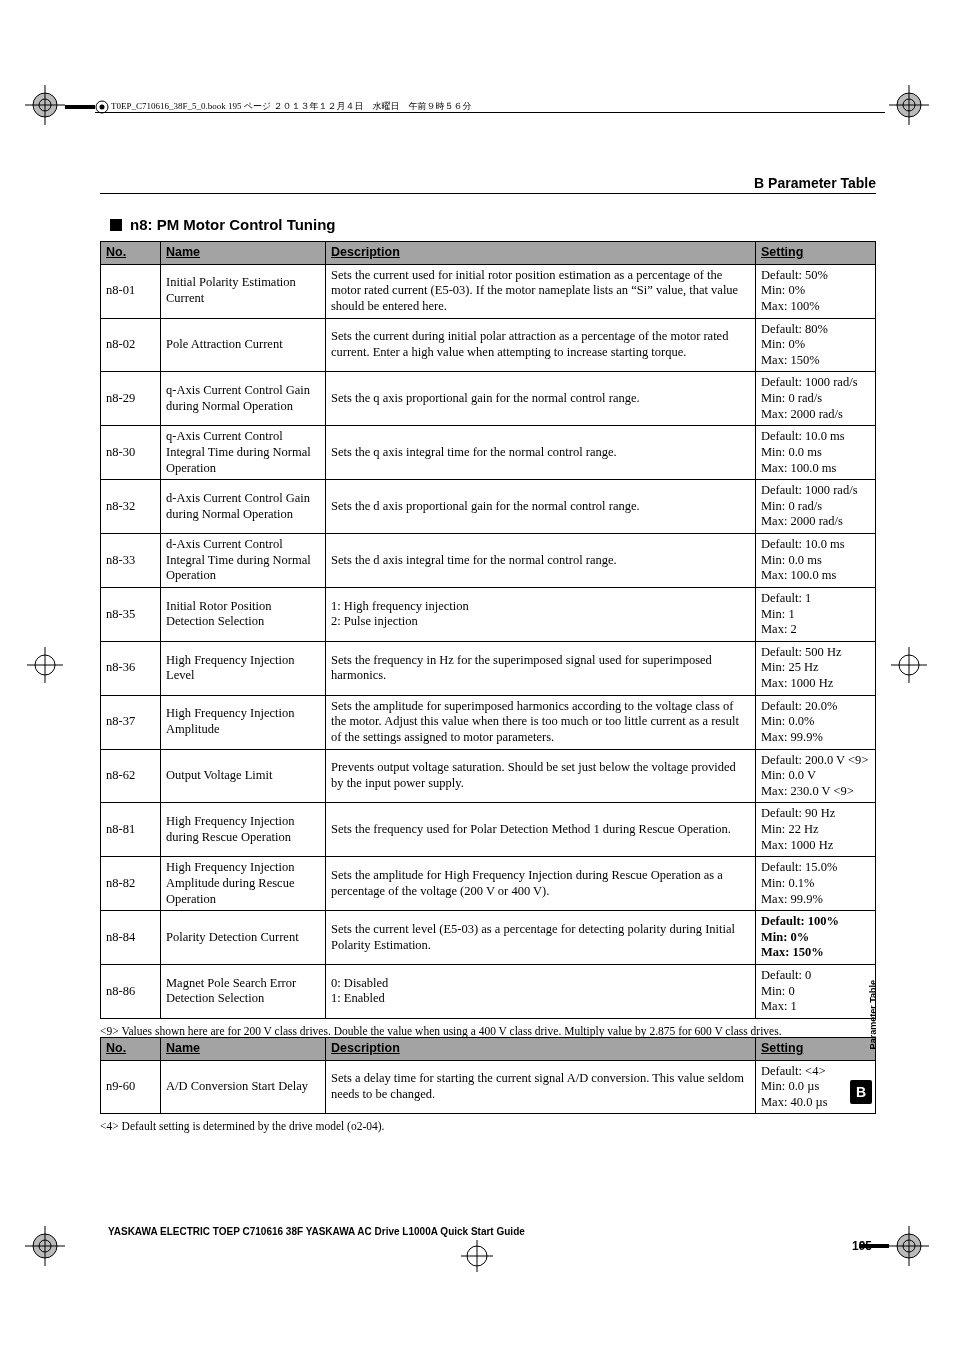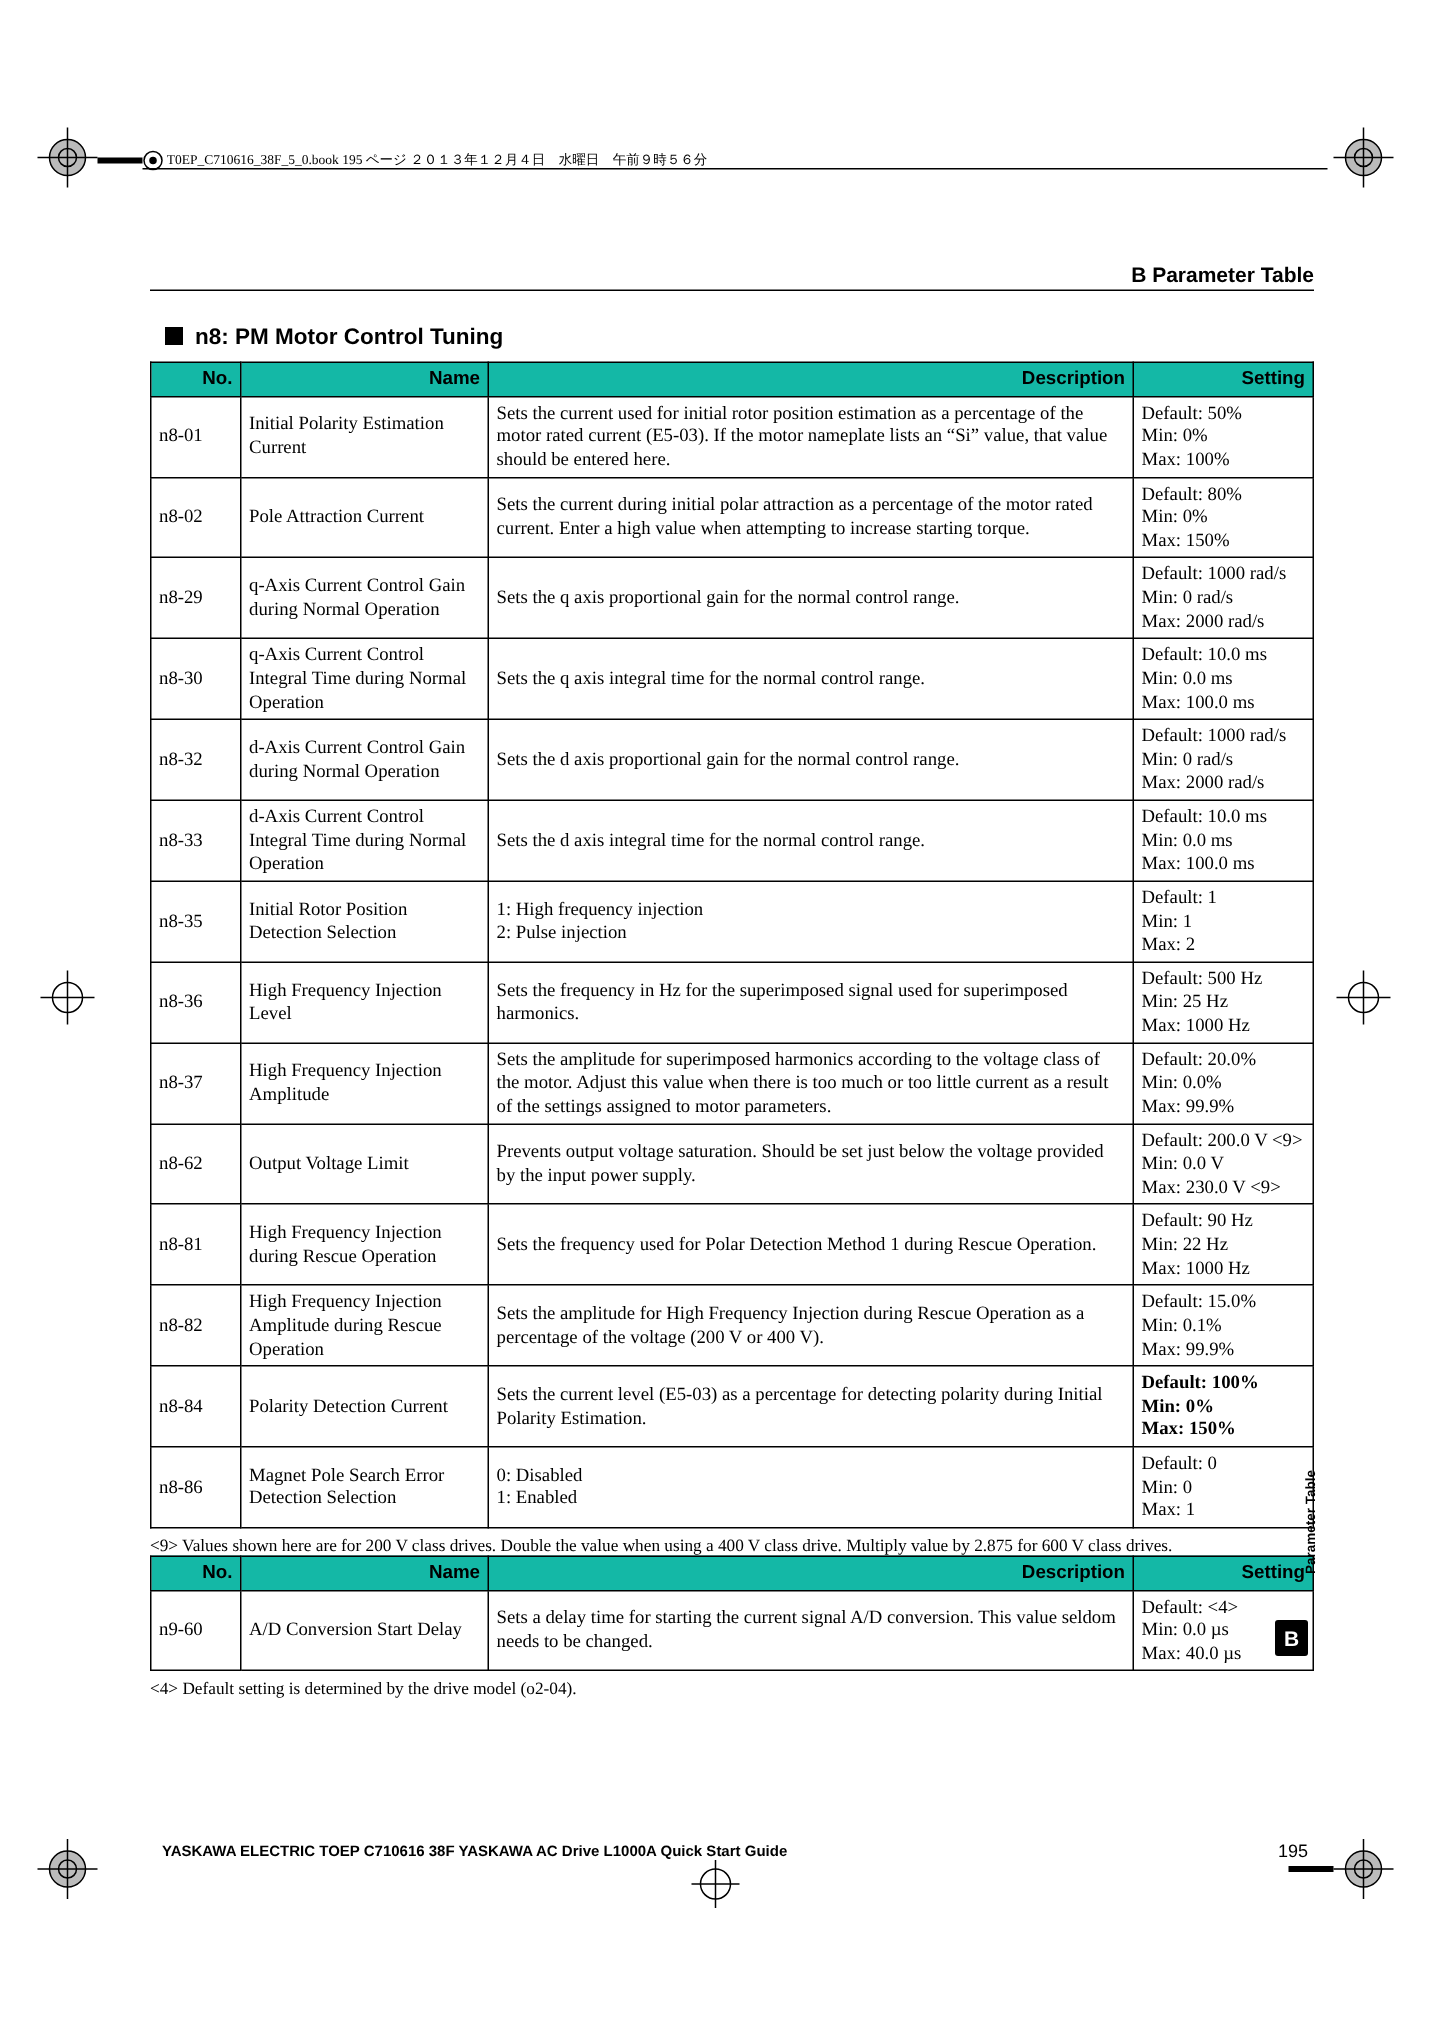--- a/index.html
+++ b/index.html
@@ -80,49 +80,51 @@
     font-size: 12.5px;
   }
   table.param th, table.param td {
     border: 1px solid #000;
     padding: 3px 5px;
     vertical-align: middle;
     text-align: left;
     line-height: 1.25;
   }
   table.param th {
-    background: #14b8a6;
-    font-family: Arial, Helvetica, sans-serif;
-    font-weight: bold;
-    text-align: right;
+    background: #a3a3a3;
+    font-family: Arial, Helvetica, sans-serif;
+    font-weight: bold;
+    text-align: left;
     font-size: 12.5px;
+    text-decoration: underline;
   }
   col.c-no { width: 60px; }
   col.c-name { width: 165px; }
   col.c-desc { width: auto; }
   col.c-set { width: 120px; }
   td.no { text-align: center; }
   .footnote {
     font-size: 11.5px;
     margin: 6px 0 0 0;
   }
   .footer-row {
     position: absolute;
-    bottom: 110px;
+    bottom: 98px;
     left: 108px;
     width: 764px;
     font-family: Arial, Helvetica, sans-serif;
     font-size: 10px;
     display: flex;
     justify-content: space-between;
-    align-items: center;
+    align-items: flex-start;
   }
   .footer-row .pno {
-    font-weight: normal;
+    font-weight: bold;
     font-size: 12px;
+    margin-top: 13px;
   }
   .side-text {
     position: absolute;
     right: 86px;
     top: 980px;
     transform: rotate(-90deg);
     transform-origin: right top;
     font-family: Arial, Helvetica, sans-serif;
     font-size: 9px;
     font-weight: bold;

